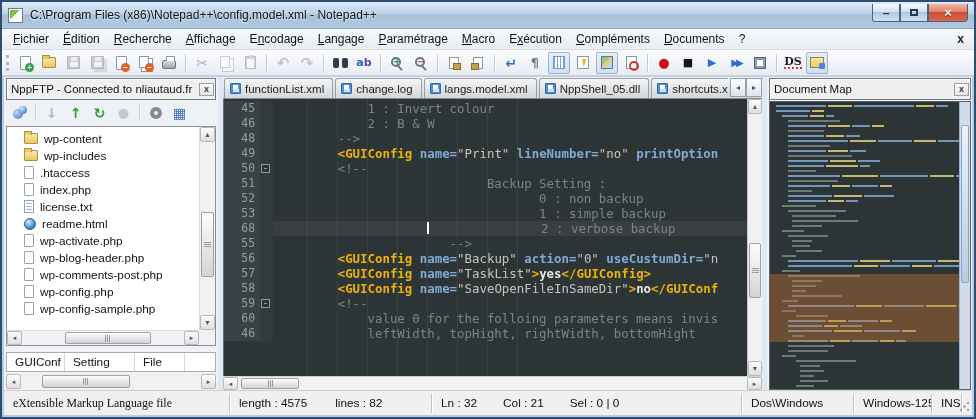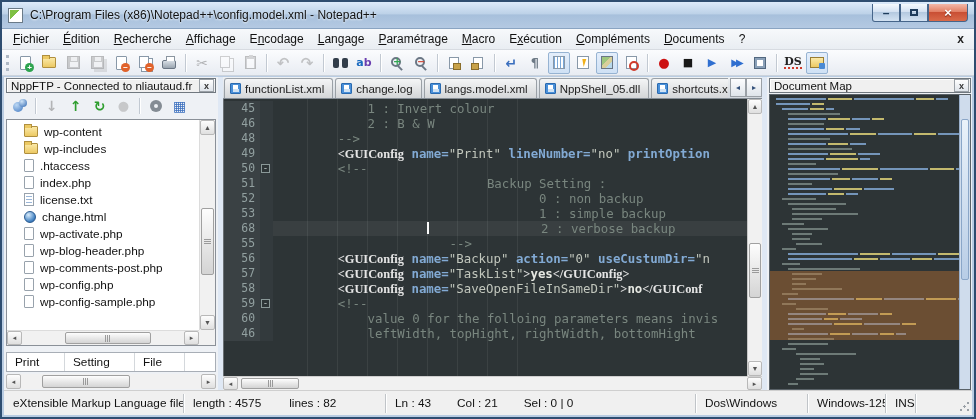--- a/index.html
+++ b/index.html
@@ -83,21 +83,21 @@
   .ic-play-multi::before{content:"▶▶";color:#2f6fd0;font-size:10px;letter-spacing:-3px;}
   .ic-save-macro{width:12px;height:12px;background:#8aa0b8;border:1px solid #51677f;position:relative;}
   .ic-save-macro::after{content:"";position:absolute;left:2px;top:2px;width:6px;height:6px;background:#fff;}
   .ic-ds-text{font-family:"DejaVu Serif",serif;font-size:11px;font-weight:bold;color:#222;border-bottom:2px dotted #d03a2a;line-height:11px;}
   .ic-ftp-folder{width:14px;height:11px;background:linear-gradient(#fbe9a8,#ecc963);border:1px solid #9a7d34;position:relative;}
   .ic-ftp-folder::after{content:"";position:absolute;right:-2px;bottom:-2px;width:6px;height:6px;background:#4a8ad4;border-radius:1px;}
   
   .content{position:absolute;left:2px;right:2px;top:75px;bottom:27px;display:flex;background:#dfe8f4;}
   
   .left-panel{width:214px;flex:none;display:flex;flex-direction:column;background:#eef1f5;padding:1px 2px 0 2px;}
-  .panel-header{height:15px;flex:none;background:#f0f0f0;border:1px solid #70787f;display:flex;align-items:center;
+  .panel-header{height:22px;flex:none;background:#f0f0f0;border:1px solid #70787f;display:flex;align-items:center;
     padding:0 1px 0 4px;font-size:11.5px;color:#111;box-shadow:inset 1px 1px 0 #fff;}
   .ph-close{margin-left:auto;width:15px;height:13px;border:1px solid #9aa0a6;background:linear-gradient(#fefefe,#dfe4ea);
     display:flex;align-items:center;justify-content:center;font-size:9px;font-weight:bold;color:#333;}
   .ftp-toolbar{height:25px;flex:none;display:flex;align-items:center;gap:1px;padding:1px 2px;}
   .ftp-btn{width:23px;height:21px;display:flex;align-items:center;justify-content:center;position:relative;}
   .ftp-btn.disabled .ic{filter:grayscale(1) opacity(.5);}
   .ftp-sep{width:1px;height:16px;background:#c2c9d2;box-shadow:1px 0 0 #fff;margin:0 3px;}
   .ic-connect{width:14px;height:13px;position:relative;}
   .ic-connect::before{content:"";position:absolute;left:0;bottom:0;width:10px;height:10px;border-radius:50%;
     background:radial-gradient(circle at 35% 30%,#bcd8f4,#3f77c0);}
@@ -162,21 +162,21 @@
   .tsb{width:16px;height:19px;background:linear-gradient(#fcfdfe,#dfe4ea);border:1px solid #9aa0a6;display:flex;align-items:center;justify-content:center;font-size:8px;color:#33507a;}
   .edit-wrap{flex:1;position:relative;background:#2d3436;overflow:hidden;border-left:1px solid #6a7074;}
   .code-rows{position:absolute;left:0;top:2px;right:15px;bottom:0;overflow:hidden;}
   .code-row{display:flex;height:15px;line-height:15px;font-family:"DejaVu Sans Mono",monospace;font-size:12.4px;}
   .ln{width:36px;flex:none;text-align:right;padding-right:5px;color:#92a0a0;background:#3a4144;font-size:11.4px;}
   .fm{width:13px;flex:none;background:#333a3d;position:relative;}
   .fold-box{position:absolute;left:1px;top:3px;width:9px;height:9px;border:1px solid #8a9898;background:#2d3436;
     color:#c8d2d2;font-size:9px;line-height:7px;text-align:center;}
   pre.cl{margin:0;padding-left:5px;flex:1;white-space:pre;overflow:hidden;color:#d0d0c8;font:inherit;}
   .code-row.cur pre.cl{background:rgba(255,255,255,.06);}
-  .tk-t{color:#e5e5e5;font-weight:bold;font-family:Liberation Serif, serif;}
+  .tk-t{color:#eab308;font-weight:bold;}
   .tk-a{color:#82aad4;font-weight:bold;}
   .tk-v{color:#c2c7bd;}
   .tk-x{color:#e6e8e2;font-weight:bold;}
   .tk-c{color:#79867f;}
   .caret{display:inline-block;width:2px;height:12px;background:#fafafa;vertical-align:-1px;}
   .guides{position:absolute;left:54px;top:0;bottom:0;width:260px;pointer-events:none;
     background:repeating-linear-gradient(to right,transparent 0 29px,rgba(255,255,255,.065) 29px 30px);}
   .ed-vscroll{position:absolute;right:0;top:0;bottom:0;width:15px;background:#f1f1f1;border-left:1px solid #c8c8c8;}
   .ed-vscroll .sb-btn{position:absolute;left:0;right:0;height:15px;}
   .ed-vscroll .up{top:0;}.ed-vscroll .down{bottom:0;}
@@ -193,21 +193,21 @@
   .map-seg{height:2px;flex:none;}
   .mc-b{background:#7495ba;}.mc-y{background:#c3b96e;}.mc-g{background:#6d7a77;}
   .map-viewport{position:absolute;left:0;right:11px;background:rgba(193,115,47,.42);}
   .map-scroll{position:absolute;right:0;top:0;bottom:0;width:11px;background:#cfdcec;border-left:1px solid #9ab0cc;}
   .map-scroll .sb-thumb{left:1px;right:1px;top:8%;height:55%;background:linear-gradient(#eaf2fa,#b8cde6);border:1px solid #8aa6c8;}
   .map-scroll .sb-thumb::after{display:none;}
   
   .statusbar{position:absolute;left:2px;right:2px;bottom:2px;height:25px;background:#f0f0f0;border-top:1px solid #cfcfcf;
     display:flex;align-items:center;font-size:11.8px;color:#111;}
   .sb-cell{height:19px;display:flex;align-items:center;padding:0 9px;border-right:1px solid #c0c4c8;box-shadow:1px 0 0 #fff;white-space:nowrap;overflow:hidden;}
-  .sb-c1{width:180px;}.sb-c2{width:202px;gap:28px;}.sb-c3{width:310px;gap:26px;}.sb-c4{width:112px;}.sb-c5{width:78px;}.sb-c6{width:30px;}
+  .sb-c1{width:226px;font-family:Liberation Serif, serif;}.sb-c2{width:202px;gap:28px;}.sb-c3{width:310px;gap:26px;}.sb-c4{width:112px;}.sb-c5{width:78px;}.sb-c6{width:30px;}
   .sb-gripcell{flex:1;height:100%;position:relative;}
   .sb-gripcell::after{content:"";position:absolute;right:2px;bottom:3px;width:11px;height:11px;
     background:
       radial-gradient(circle at 9px 2px,#9aa0a6 1px,transparent 1.4px),
       radial-gradient(circle at 9px 9px,#9aa0a6 1px,transparent 1.4px),
       radial-gradient(circle at 5.5px 5.5px,#9aa0a6 1px,transparent 1.4px),
       radial-gradient(circle at 2px 9px,#9aa0a6 1px,transparent 1.4px);}
 </style>
 </head>
 <body>
@@ -407,21 +407,21 @@
             <div class="tree-row">
               <span class="ti ti-file"></span>
               <span class="tree-label">index.php</span>
             </div>
             <div class="tree-row">
               <span class="ti ti-textfile"></span>
               <span class="tree-label">license.txt</span>
             </div>
             <div class="tree-row">
               <span class="ti ti-html"></span>
-              <span class="tree-label">change.html</span>
+              <span class="tree-label">readme.html</span>
             </div>
             <div class="tree-row">
               <span class="ti ti-file"></span>
               <span class="tree-label">wp-activate.php</span>
             </div>
             <div class="tree-row">
               <span class="ti ti-file"></span>
               <span class="tree-label">wp-blog-header.php</span>
             </div>
             <div class="tree-row">
@@ -444,21 +444,21 @@
         </div>
         <div class="tree-hscroll sb">
           <div class="sb-btn left">◂</div>
           <div class="sb-thumb h"></div>
           <div class="sb-btn right">▸</div>
         </div>
         <div class="sb-corner"></div>
       </div>
       <div class="lp-split"></div>
       <div class="list-header">
-          <div class="lh-col lh-0">Print</div>
+          <div class="lh-col lh-0">GUIConf</div>
           <div class="lh-col lh-1">Setting</div>
           <div class="lh-col lh-2">File</div>
         </div>
       <div class="lp-hscroll sb">
         <div class="sb-btn left">◂</div>
         <div class="sb-thumb h"></div>
         <div class="sb-btn right">▸</div>
       </div>
     </div>
 
@@ -846,21 +846,21 @@
 
   </div>
 
   <div class="statusbar">
     <div class="sb-cell sb-c1">eXtensible Markup Language file</div>
     <div class="sb-cell sb-c2">
       <span>length : 4575</span>
       <span>lines : 82</span>
     </div>
     <div class="sb-cell sb-c3">
-      <span>Ln : 43</span>
+      <span>Ln : 32</span>
       <span>Col : 21</span>
       <span>Sel : 0 | 0</span>
     </div>
     <div class="sb-cell sb-c4">Dos\Windows</div>
     <div class="sb-cell sb-c5">Windows-1252</div>
     <div class="sb-cell sb-c6">INS</div>
     <div class="sb-gripcell"></div>
   </div>
 
 </div>

